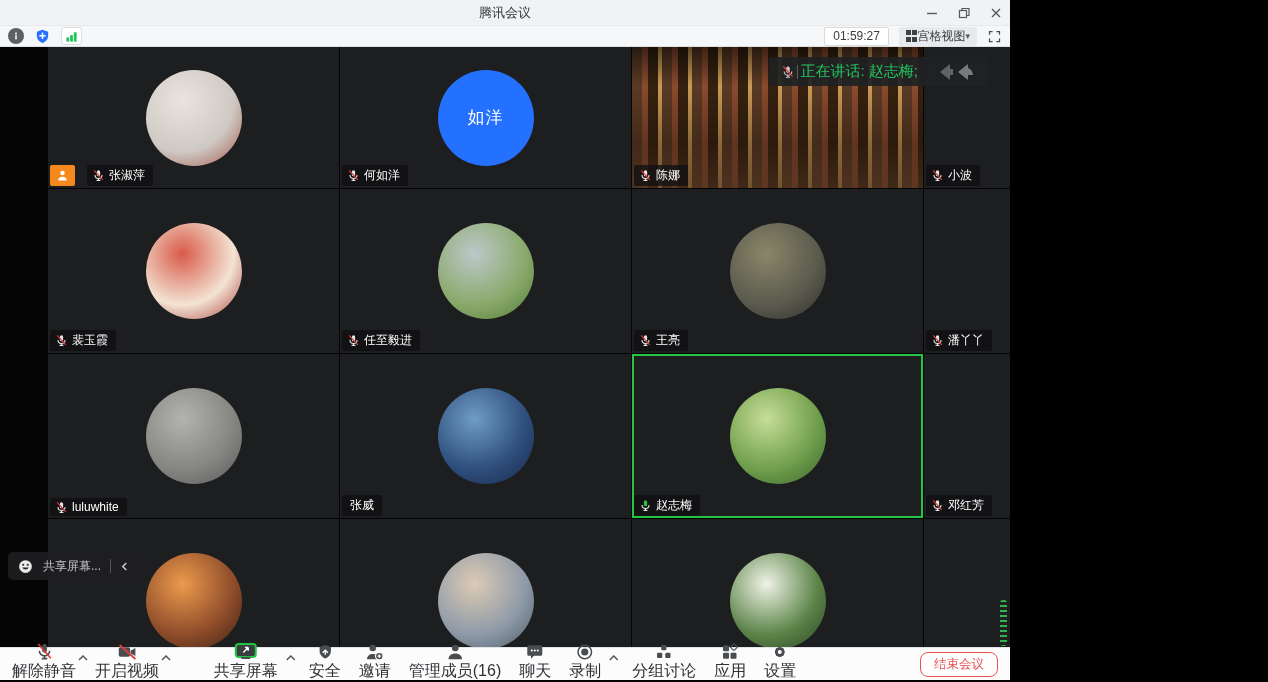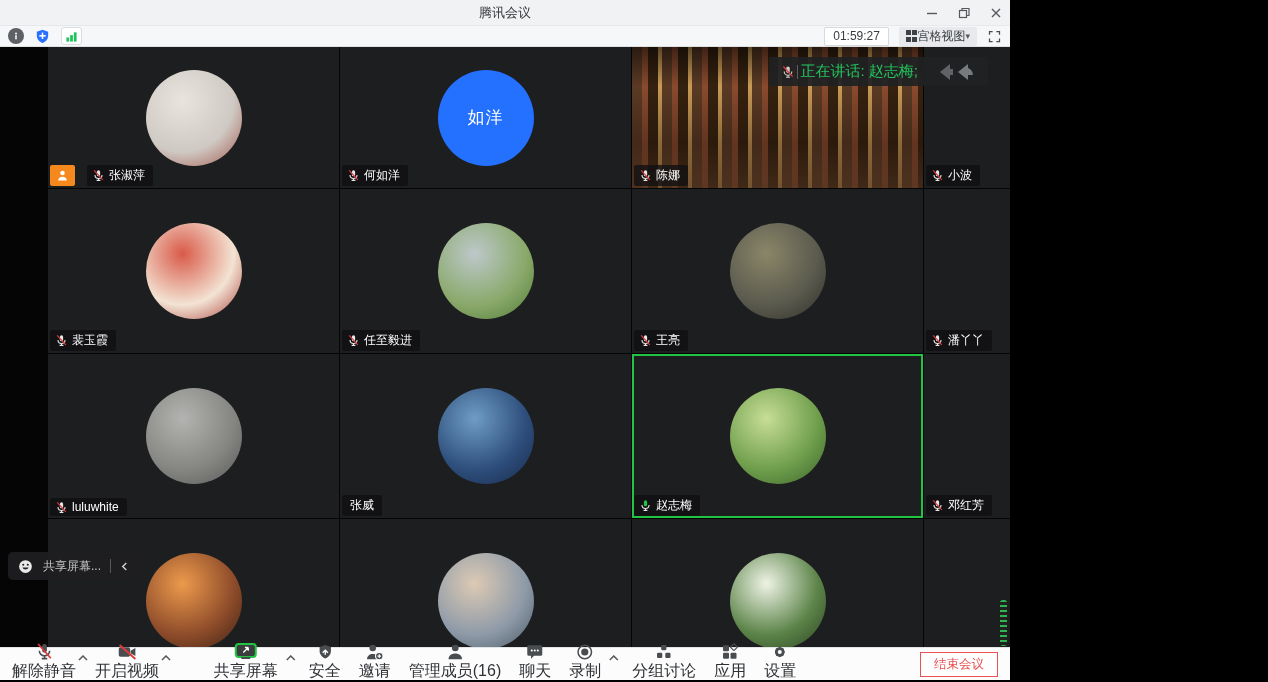--- a/index.html
+++ b/index.html
@@ -58,21 +58,21 @@
   
   .toolbar { height:33px; background:#fcfcfd; border-top:1px solid #e3e4e6; position:relative; display:flex; align-items:center; padding:0 6px; flex:0 0 auto; }
   .tb-left { display:flex; align-items:center; }
   .tb-center { position:absolute; left:50%; transform:translateX(-50%); display:flex; align-items:center; gap:6px; }
   .tbtn { display:flex; flex-direction:column; align-items:center; justify-content:flex-end; gap:1px; padding:0 6px; height:32px; }
   .tbtn .ic { height:17px; display:flex; align-items:flex-end; justify-content:center; }
   .tbtn .lb { font-size:16px; color:#2f3235; white-space:nowrap; line-height:1.15; }
   .chev { display:flex; align-items:center; margin:0 1px 12px -4px; }
   .share-ic { width:22px; height:15px; border:2px solid #23c343; border-radius:4px; background:#3a3c3e; display:flex; align-items:center; justify-content:center; position:relative; }
   .share-ic:after { content:""; position:absolute; left:50%; bottom:-3px; transform:translateX(-50%); width:9px; height:2px; background:#4a4d50; }
-  .end-btn { position:absolute; right:12px; top:4px; height:25px; padding:0 13px; background:#fff; border:1px solid #e85252; border-radius:0; color:#e85252; font-size:12.5px; display:flex; align-items:center; }
+  .end-btn { position:absolute; right:12px; top:4px; height:25px; padding:0 13px; background:#fff; border:1px solid #e85252; border-radius:8px; color:#e85252; font-size:12.5px; display:flex; align-items:center; }
 
   .bottom-strip { height:2px; background:#000; flex:1 1 auto; }
 </style>
 </head>
 <body>
 
 <div class="app">
 
   <div class="titlebar">
     <div class="title">腾讯会议</div>

